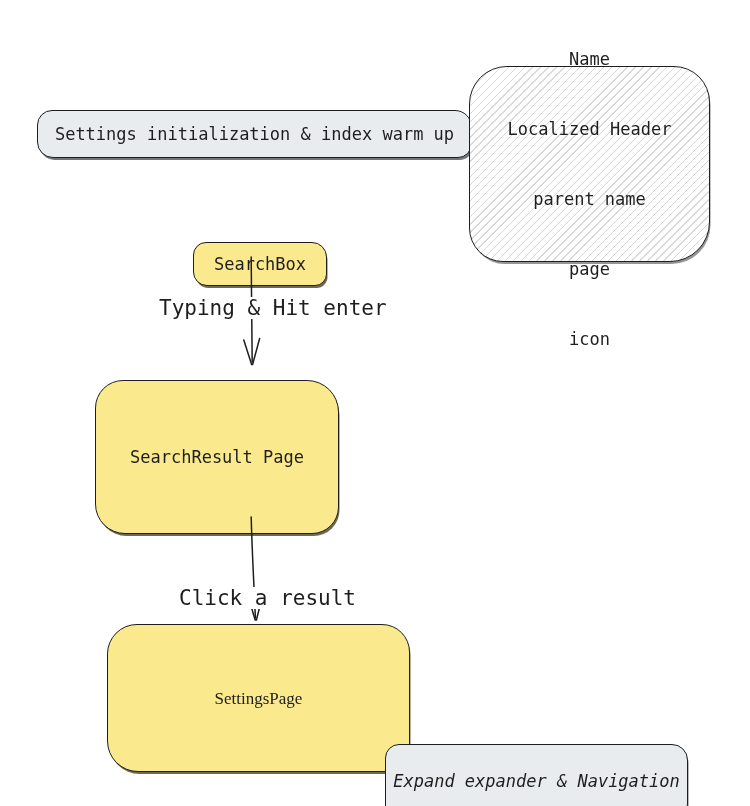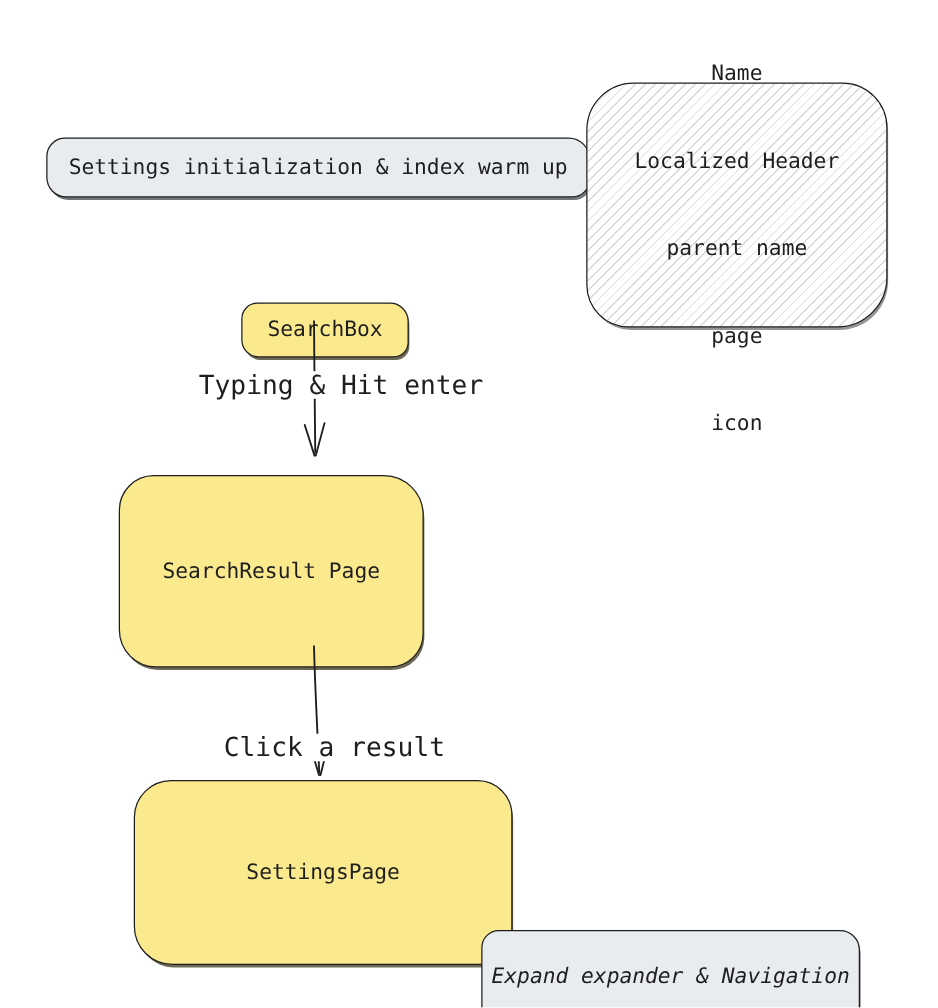--- a/index.html
+++ b/index.html
@@ -59,21 +59,21 @@
     flex-direction: column;
     z-index: 3;
   }
   .note .note-line { display: block; }
 
   #box-warmup        { left: 37px;  top: 110px; width: 435px; height: 48px;  border-radius: 15px 17px 14px 16px; }
   #box-index-note    { left: 469px; top: 66px;  width: 241px; height: 196px; border-radius: 38px 36px 40px 34px; }
   #box-searchbox     { left: 193px; top: 211px; width: 134px; height: 44px;  border-radius: 13px 15px 12px 14px; margin-top: 31px; }
   #box-search-within { left: 302px; top: 320px; width: 300px; height: 53px;  border-radius: 14px 16px 13px 15px; }
   #box-searchresult  { left: 95px;  top: 380px; width: 244px; height: 154px; border-radius: 28px 32px 27px 30px; }
-  #box-settingspage  { left: 107px; top: 624px; width: 303px; height: 148px; border-radius: 30px 28px 27px 31px; }
+  #box-settingspage  { left: 107px; top: 624px; width: 303px; height: 148px; border-radius: 30px 28px 27px 31px; font-family: Liberation Serif, serif; }
   #box-expand        { left: 385px; top: 744px; width: 303px; height: 75px;  border-radius: 14px 16px 15px 13px; font-style: italic; }
 
   .edge-label {
     position: absolute;
     z-index: 4;
     background: var(--background);
     font-size: 21px;
     line-height: 22px;
     text-align: right;
     color: var(--text);

